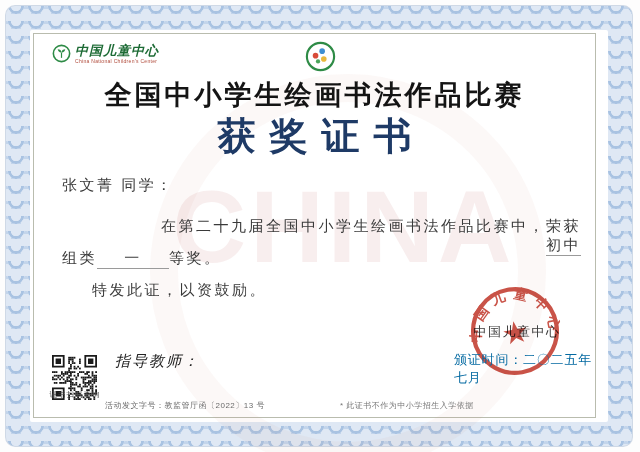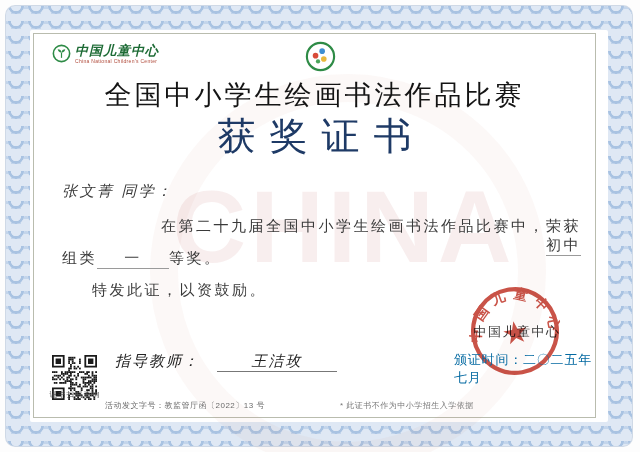--- a/index.html
+++ b/index.html
@@ -35,29 +35,29 @@
   .org-names{display:flex;flex-direction:column;line-height:1.1;}
   .org-cn{font-family:"Liberation Serif","DejaVu Serif",serif;font-weight:bold;font-style:italic;
           font-size:13px;color:#1d6b35;letter-spacing:1px;}
   .org-en{font-size:5px;color:#b04a3a;letter-spacing:.3px;margin-top:1px;}
   .cert-no{position:absolute;right:13px;top:13px;font-size:8.5px;color:#555;letter-spacing:.4px;}
 
   .emblem{position:absolute;left:270px;top:6px;width:33px;height:33px;}
 
   
   .comp-title{position:absolute;left:0;top:43px;width:100%;text-align:center;
-              font-family:"DejaVu Serif","Liberation Serif",serif;font-weight:400;
+              font-family:"DejaVu Serif","Liberation Serif",serif;font-weight:700;
               font-size:27px;color:#141414;letter-spacing:3px;}
   .award-title{position:absolute;left:0;top:77px;width:100%;text-align:center;
-               font-family:"DejaVu Sans","Liberation Sans",sans-serif;font-weight:normal;
+               font-family:"DejaVu Sans","Liberation Sans",sans-serif;font-weight:bold;
                font-size:38px;color:#1e3a66;letter-spacing:14px;text-indent:14px;}
 
   
   .body-text{font-size:15px;color:#3a3a3a;letter-spacing:2.5px;}
-  .recipient{position:absolute;left:28px;top:148px;font-style:italic;}
+  .recipient{position:absolute;left:28px;top:142px;}
   .line1{position:absolute;left:28px;right:14px;top:183px;display:flex;align-items:flex-end;flex-direction:column;}
   .line1 .pre{padding-left:30px;white-space:nowrap;}
   .line2{position:absolute;left:28px;right:14px;top:215px;display:flex;align-items:baseline;}
   .line3{position:absolute;left:58px;top:247px;}
   .fill-line{flex:1;border-bottom:1.2px solid #9a9a9a;text-align:center;white-space:nowrap;}
   .u-mid{width:128px;border-bottom:1.2px solid #9a9a9a;text-align:center;white-space:nowrap;}
   .u-small{width:72px;border-bottom:1.2px solid #9a9a9a;text-align:center;white-space:nowrap;}
 
   
   .seal{position:absolute;left:435px;top:251px;width:92px;height:92px;
@@ -137,21 +137,20 @@
       <path id="sealArc" d="M 13,62 A 38,38 0 1 1 87,62" fill="none"></path>
       <text font-size="15" fill="#c23b2e" font-weight="bold" letter-spacing="7" font-family="Liberation Serif, serif">
         <textPath href="#sealArc" startOffset="6">中国儿童中心</textPath>
       </text>
       <text x="50" y="63" text-anchor="middle" font-size="33" fill="#c23b2e">★</text>
     </svg>
     <div class="issue-date"><span>颁证时间：</span><span>二〇二五年七月</span></div>
 
     <div class="teacher">
       <span>指导教师：</span>
-      <span class="t-name">王洁玫</span>
     </div>
 
     <svg class="qr" viewBox="0 0 25 25">
       <rect x="0" y="0" width="25" height="25" fill="#ffffff"></rect>
       <path fill="#1a1a1a" fill-rule="evenodd" d="M0 0h7v7H0zM1 1v5h5V1zM2 2h3v3H2z
         M18 0h7v7h-7zM19 1v5h5V1zM20 2h3v3h-3z
         M0 18h7v7H0zM1 19v5h5v-5zM2 20h3v3H2z"></path>
       <g fill="#1a1a1a">
           <rect x="9" y="1" width="1" height="1"></rect>
           <rect x="10" y="1" width="1" height="1"></rect>

